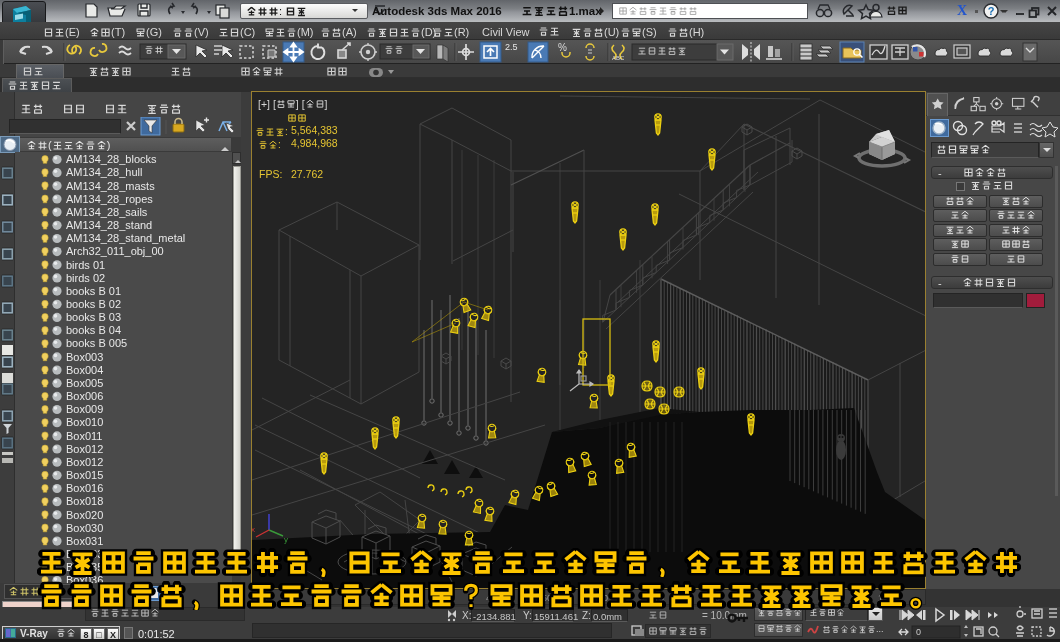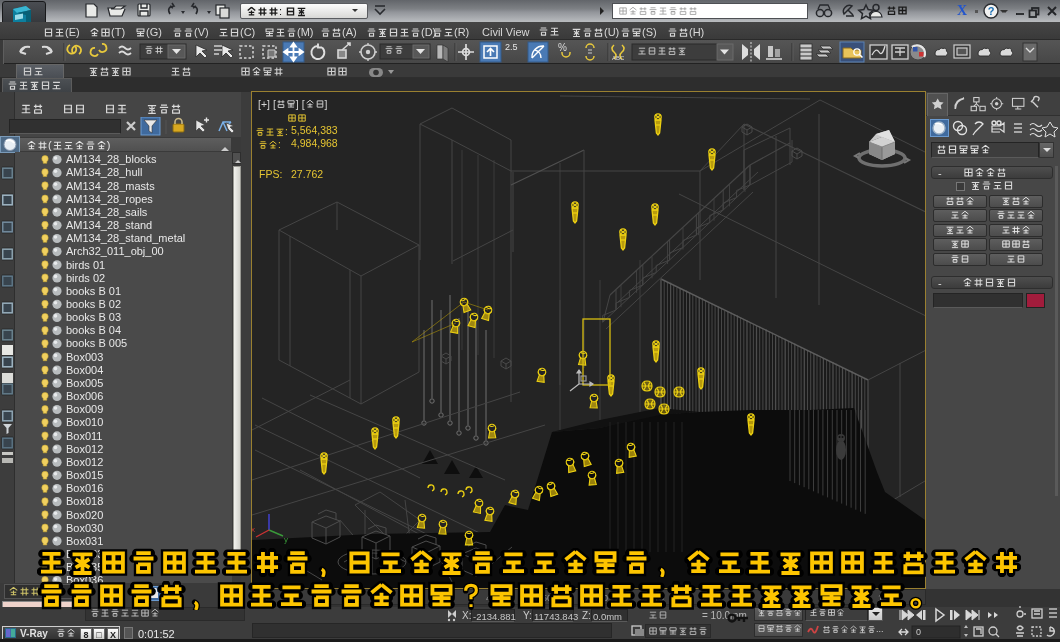--- a/index.html
+++ b/index.html
@@ -56,20 +56,37 @@
       </svg><svg class="g" width="11" height="11" viewBox="0 0 16 16" style="width:11px;height:11px">
         <g stroke="#1a1a1a">
           <path d="M2.5 3.5H13.5M8 3.5V13.8M3 13.8H13M4.2 6.2L11.8 10.8M11.8 6.2L4.2 10.8" stroke-width="1.9"></path>
         </g>
       </svg></div>
     <div class="a" style="left:352px;top:9px;width:0;height:0;border:3.5px solid transparent;border-top-color:#333"></div>
     <svg class="a" width="20" height="20" viewBox="0 0 20 20" style="left:370px;top:1px">
       <path d="M5 8 l5 5 l5 -5" fill="none" stroke="#2a2c30" stroke-width="1.6"></path>
       <path d="M5 5 h10" stroke="#2a2c30" stroke-width="1.6"></path>
     </svg>
+    <div class="lb" style="left:372px;top:5px;font-size:11.5px;font-weight:bold;color:#111;font-family:'Liberation Sans',sans-serif"><span>Autodesk 3ds Max 2016&nbsp;&nbsp;&nbsp;&nbsp;&nbsp;&nbsp;</span><svg class="g" width="12" height="12" viewBox="0 0 16 16" style="width:12px;height:12px">
+        <g stroke="#111">
+          <path d="M3 3.5H13M4 8H12M2.2 12.8H13.8M8 8V12.8" stroke-width="2.0"></path>
+        </g>
+      </svg><svg class="g" width="12" height="12" viewBox="0 0 16 16" style="width:12px;height:12px">
+        <g stroke="#111">
+          <path d="M2.5 3.5H13.5M8 3.5V13.8M3 13.8H13M4.2 6.2L11.8 10.8M11.8 6.2L4.2 10.8" stroke-width="2.0"></path>
+        </g>
+      </svg><svg class="g" width="12" height="12" viewBox="0 0 16 16" style="width:12px;height:12px">
+        <g stroke="#111">
+          <path d="M3 3.5H13M4 8H12M2.2 12.8H13.8M8 8V12.8" stroke-width="2.0"></path>
+        </g>
+      </svg><svg class="g" width="12" height="12" viewBox="0 0 16 16" style="width:12px;height:12px">
+        <g stroke="#111">
+          <path d="M2.5 4.5H13.5M5 2L5 7M11 2V7M3.5 9H12.5M3.5 9V13.5H12.5V9" stroke-width="2.0"></path>
+        </g>
+      </svg><span style="font-weight:bold">1.max</span></div>
     <div class="a" style="left:600px;top:7px;width:0;height:0;border:4px solid transparent;border-left-color:#222"></div>
     <div class="a" style="left:612px;top:3px;width:196px;height:16px;background:#fff;border:1px solid #4e5054"></div>
     <div class="lb" style="left:618px;top:6px;font-size:10px;color:#999;font-style:italic;"><svg class="g" width="10" height="10" viewBox="0 0 16 16" style="width:10px;height:10px">
         <g stroke="#999">
           <path d="M2.8 3H13.2V13H2.8ZM2.8 8H13.2M8 3V13" stroke-width="1.3"></path>
         </g>
       </svg><svg class="g" width="10" height="10" viewBox="0 0 16 16" style="width:10px;height:10px">
         <g stroke="#999">
           <path d="M8 2L2.5 6.5M8 2L13.5 6.5M4 9.2H12M4 12.8H12M8 6.5V12.8" stroke-width="1.3"></path>
         </g>
@@ -1719,21 +1736,21 @@
       <circle cx="9" cy="14" r="1.2" fill="#ccc"></circle>
       <circle cx="14" cy="14" r="1.2" fill="#ccc"></circle>
       <path d="M42 4 h9 l-3.5 4 v6 l-2 -1.5 V8 Z" fill="#d8c040"></path>
       <rect x="57" y="6" width="9" height="7" fill="#999"></rect>
     </svg>
     <div class="lb" style="left:462px;top:610px;font-size:10px;color:#ccc"><span>X:</span></div>
     <div class="fld" style="left:471px;top:609px;width:44px;height:13px"></div>
     <div class="lb" style="left:473px;top:611px;font-size:9.5px;color:#c8c8c8"><span>-2134.881</span></div>
     <div class="lb" style="left:523px;top:610px;font-size:10px;color:#ccc"><span>Y:</span></div>
     <div class="fld" style="left:532px;top:609px;width:42px;height:13px"></div>
-    <div class="lb" style="left:534px;top:611px;font-size:9.5px;color:#c8c8c8"><span>11743.843</span></div>
+    <div class="lb" style="left:534px;top:611px;font-size:9.5px;color:#c8c8c8"><span>15911.461</span></div>
     <div class="lb" style="left:582px;top:610px;font-size:10px;color:#ccc"><span>Z:</span></div>
     <div class="fld" style="left:591px;top:609px;width:37px;height:13px"></div>
     <div class="lb" style="left:593px;top:611px;font-size:9.5px;color:#c8c8c8"><span>0.0mm</span></div>
     <div class="lb" style="left:702px;top:610px;font-size:10px;color:#b8b8b8"><span>= 10.0mm</span></div>
     <div class="lb" style="left:648px;top:610px;font-size:10px;color:#b8b8b8;"><svg class="g" width="10" height="10" viewBox="0 0 16 16" style="width:10px;height:10px">
         <g stroke="#b8b8b8">
           <path d="M3 3.5H13M4 8H12M2.2 12.8H13.8M8 8V12.8" stroke-width="1.4"></path>
         </g>
       </svg><svg class="g" width="10" height="10" viewBox="0 0 16 16" style="width:10px;height:10px">
         <g stroke="#b8b8b8">

